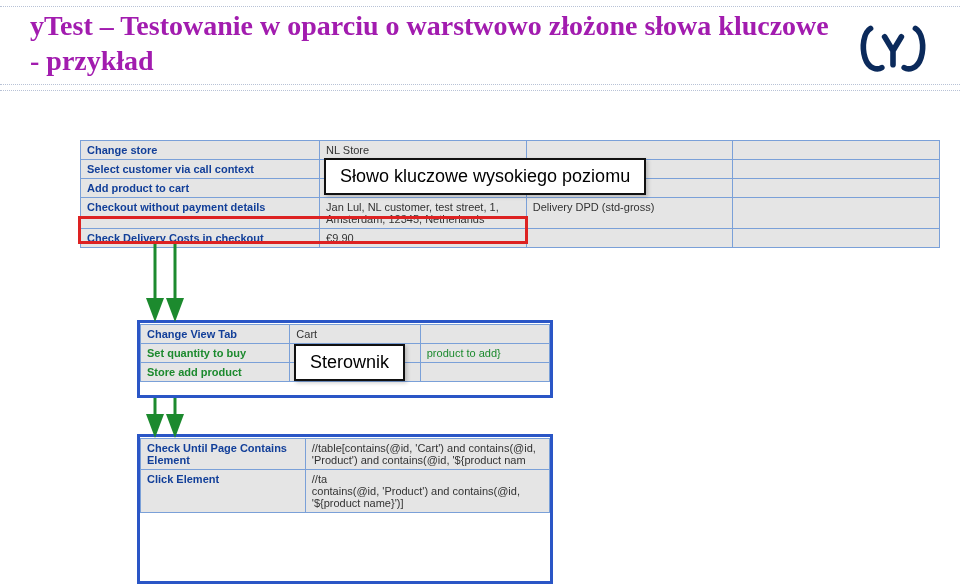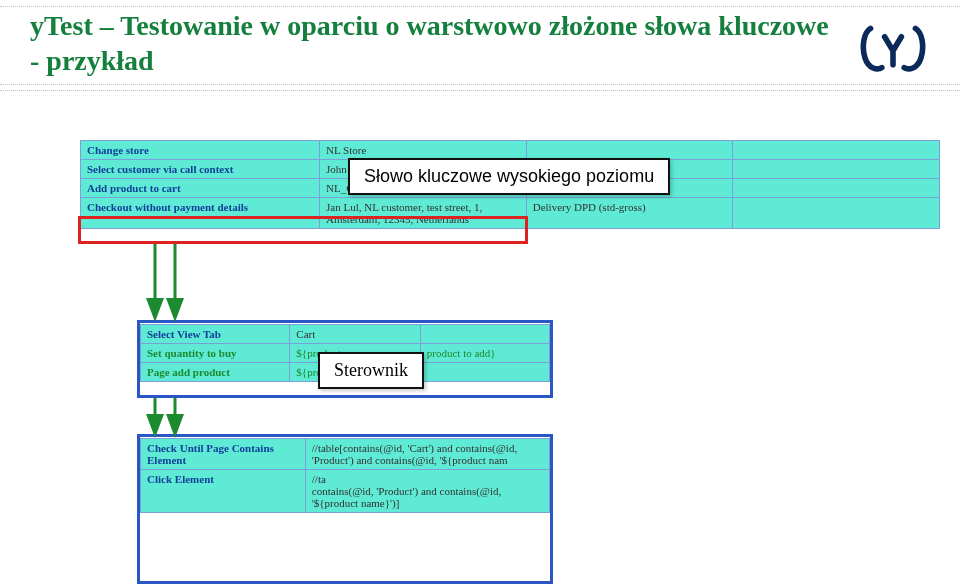--- a/index.html
+++ b/index.html
@@ -3,49 +3,49 @@
 <meta charset="utf-8">
 <style>
   * { box-sizing: border-box; margin: 0; padding: 0; }
   html, body { width: 960px; height: 588px; font-family: Verdana, Arial, sans-serif; background: #fff; overflow: hidden; }
 
   .slide { position: relative; width: 960px; height: 588px; }
 
   .header {
     position: absolute; left: 30px; top: 8px; right: 130px;
     font-family: Georgia, 'Times New Roman', serif;
-    font-weight: 700; font-size: 28px; color: #15803d; line-height: 1.25;
+    font-weight: 700; font-size: 28px; color: #a21caf; line-height: 1.25;
   }
   .dotted-line {
     position: absolute; left: 0; right: 0; height: 0;
     border-bottom: 1px dotted #b8c2d6;
   }
 
   .logo {
     position: absolute; top: 18px; right: 30px; width: 74px; height: 60px; color: #0b2a5b;
     font-weight: 700; display: flex; align-items: center; justify-content: center;
   }
   .logo svg { width: 70px; height: 56px; }
 
   
   .tbl { position: absolute; border-collapse: collapse; font-size: 11px; }
-  .tbl td { border: 1px solid #7aa0d8; background: #5eead4; padding: 3px 6px; vertical-align: top; height: 17px; font-family: Liberation Serif, serif; }
+  .tbl td { border: 1px solid #7aa0d8; background: #e5e5e5; padding: 3px 6px; vertical-align: top; height: 17px; }
   .tbl .kw { color: #123f99; font-weight: 700; width: 162px; }
   .tbl .kw-green { color: #1c8a2e; font-weight: 700; width: 162px; margin-top: 30px; }
   .tbl .val { color: #333; width: 140px; }
   .tbl .val-g { color: #1c8a2e; width: 140px; }
 
   
   .frame-red { position: absolute; border: 3px solid #d22; pointer-events: none; }
   .frame-blue { position: absolute; border: 3px solid #2a56c6; pointer-events: none; }
 
   
   .callout {
     position: absolute; border: 2px solid #111; background: #fff; padding: 6px 14px;
-    font-family: Arial, sans-serif; font-size: 18px; color: #000; box-shadow: 2px 2px 4px rgba(0,0,0,.2); margin-left: 24px;
+    font-family: Arial, sans-serif; font-size: 18px; color: #000; box-shadow: 2px 2px 4px rgba(0,0,0,.2);
   }
 
   
   .arrow-layer { position: absolute; left: 0; top: 0; width: 960px; height: 588px; pointer-events: none; }
 </style>
 </head>
 <body>
 
 <div class="slide">
 
@@ -82,39 +82,45 @@
         <td class="val">NL_CS001</td>
         <td class="val">2</td>
         <td class="val"></td>
       </tr>
       <tr>
         <td class="kw">Checkout without payment details</td>
         <td class="val">Jan Lul, NL customer, test street, 1, Amsterdam, 12345, Netherlands</td>
         <td class="val">Delivery DPD (std-gross)</td>
         <td class="val"></td>
       </tr>
+      <tr>
+        <td class="kw">Check Delivery Costs in checkout</td>
+        <td class="val">€9.90</td>
+        <td class="val"></td>
+        <td class="val"></td>
+      </tr>
     </tbody>
   </table>
 
   <div class="frame-red" style="left:78px; top:216px; width:450px; height:28px;"></div>
 
   <table class="tbl" style="left:140px; top:324px; width:410px;">
     <tbody>
       <tr>
-        <td class="kw">Select View Tab</td>
+        <td class="kw">Change View Tab</td>
         <td class="val">Cart</td>
         <td class="val"></td>
       </tr>
       <tr>
         <td class="kw-green">Set quantity to buy</td>
         <td class="val-g">${product na</td>
         <td class="val-g">product to add}</td>
       </tr>
       <tr>
-        <td class="kw-green">Page add product</td>
+        <td class="kw-green">Store add product</td>
         <td class="val-g">${product name}</td>
         <td class="val-g"></td>
       </tr>
     </tbody>
   </table>
 
   <div class="frame-blue" style="left:137px; top:320px; width:416px; height:78px;"></div>
 
   <table class="tbl" style="left:140px; top:438px; width:410px;">
     <tbody>
@@ -126,21 +132,21 @@
         <td class="kw">Click Element</td>
         <td class="val" style="white-space:pre-line;">//ta
 contains(@id, 'Product') and contains(@id, '${product name}')]</td>
       </tr>
     </tbody>
   </table>
 
   <div class="frame-blue" style="left:137px; top:434px; width:416px; height:150px;"></div>
 
   <div class="callout" style="left:324px; top:158px;">Słowo kluczowe wysokiego poziomu</div>
-  <div class="callout" style="left:294px; top:352px;font-family:Liberation Serif, serif;">Sterownik</div>
+  <div class="callout" style="left:294px; top:344px;">Sterownik</div>
 
   <svg class="arrow-layer">
     <defs>
       <marker id="arrowhead-g" markerWidth="10" markerHeight="10" refX="6" refY="3" orient="auto">
         <path d="M0,0 L8,3 L0,6 Z" fill="#1c8a2e"></path>
       </marker>
     </defs>
 
     <g stroke="#1c8a2e" stroke-width="3" fill="none" marker-end="url(#arrowhead-g)">
       <path d="M155 244 L155 316"></path>

